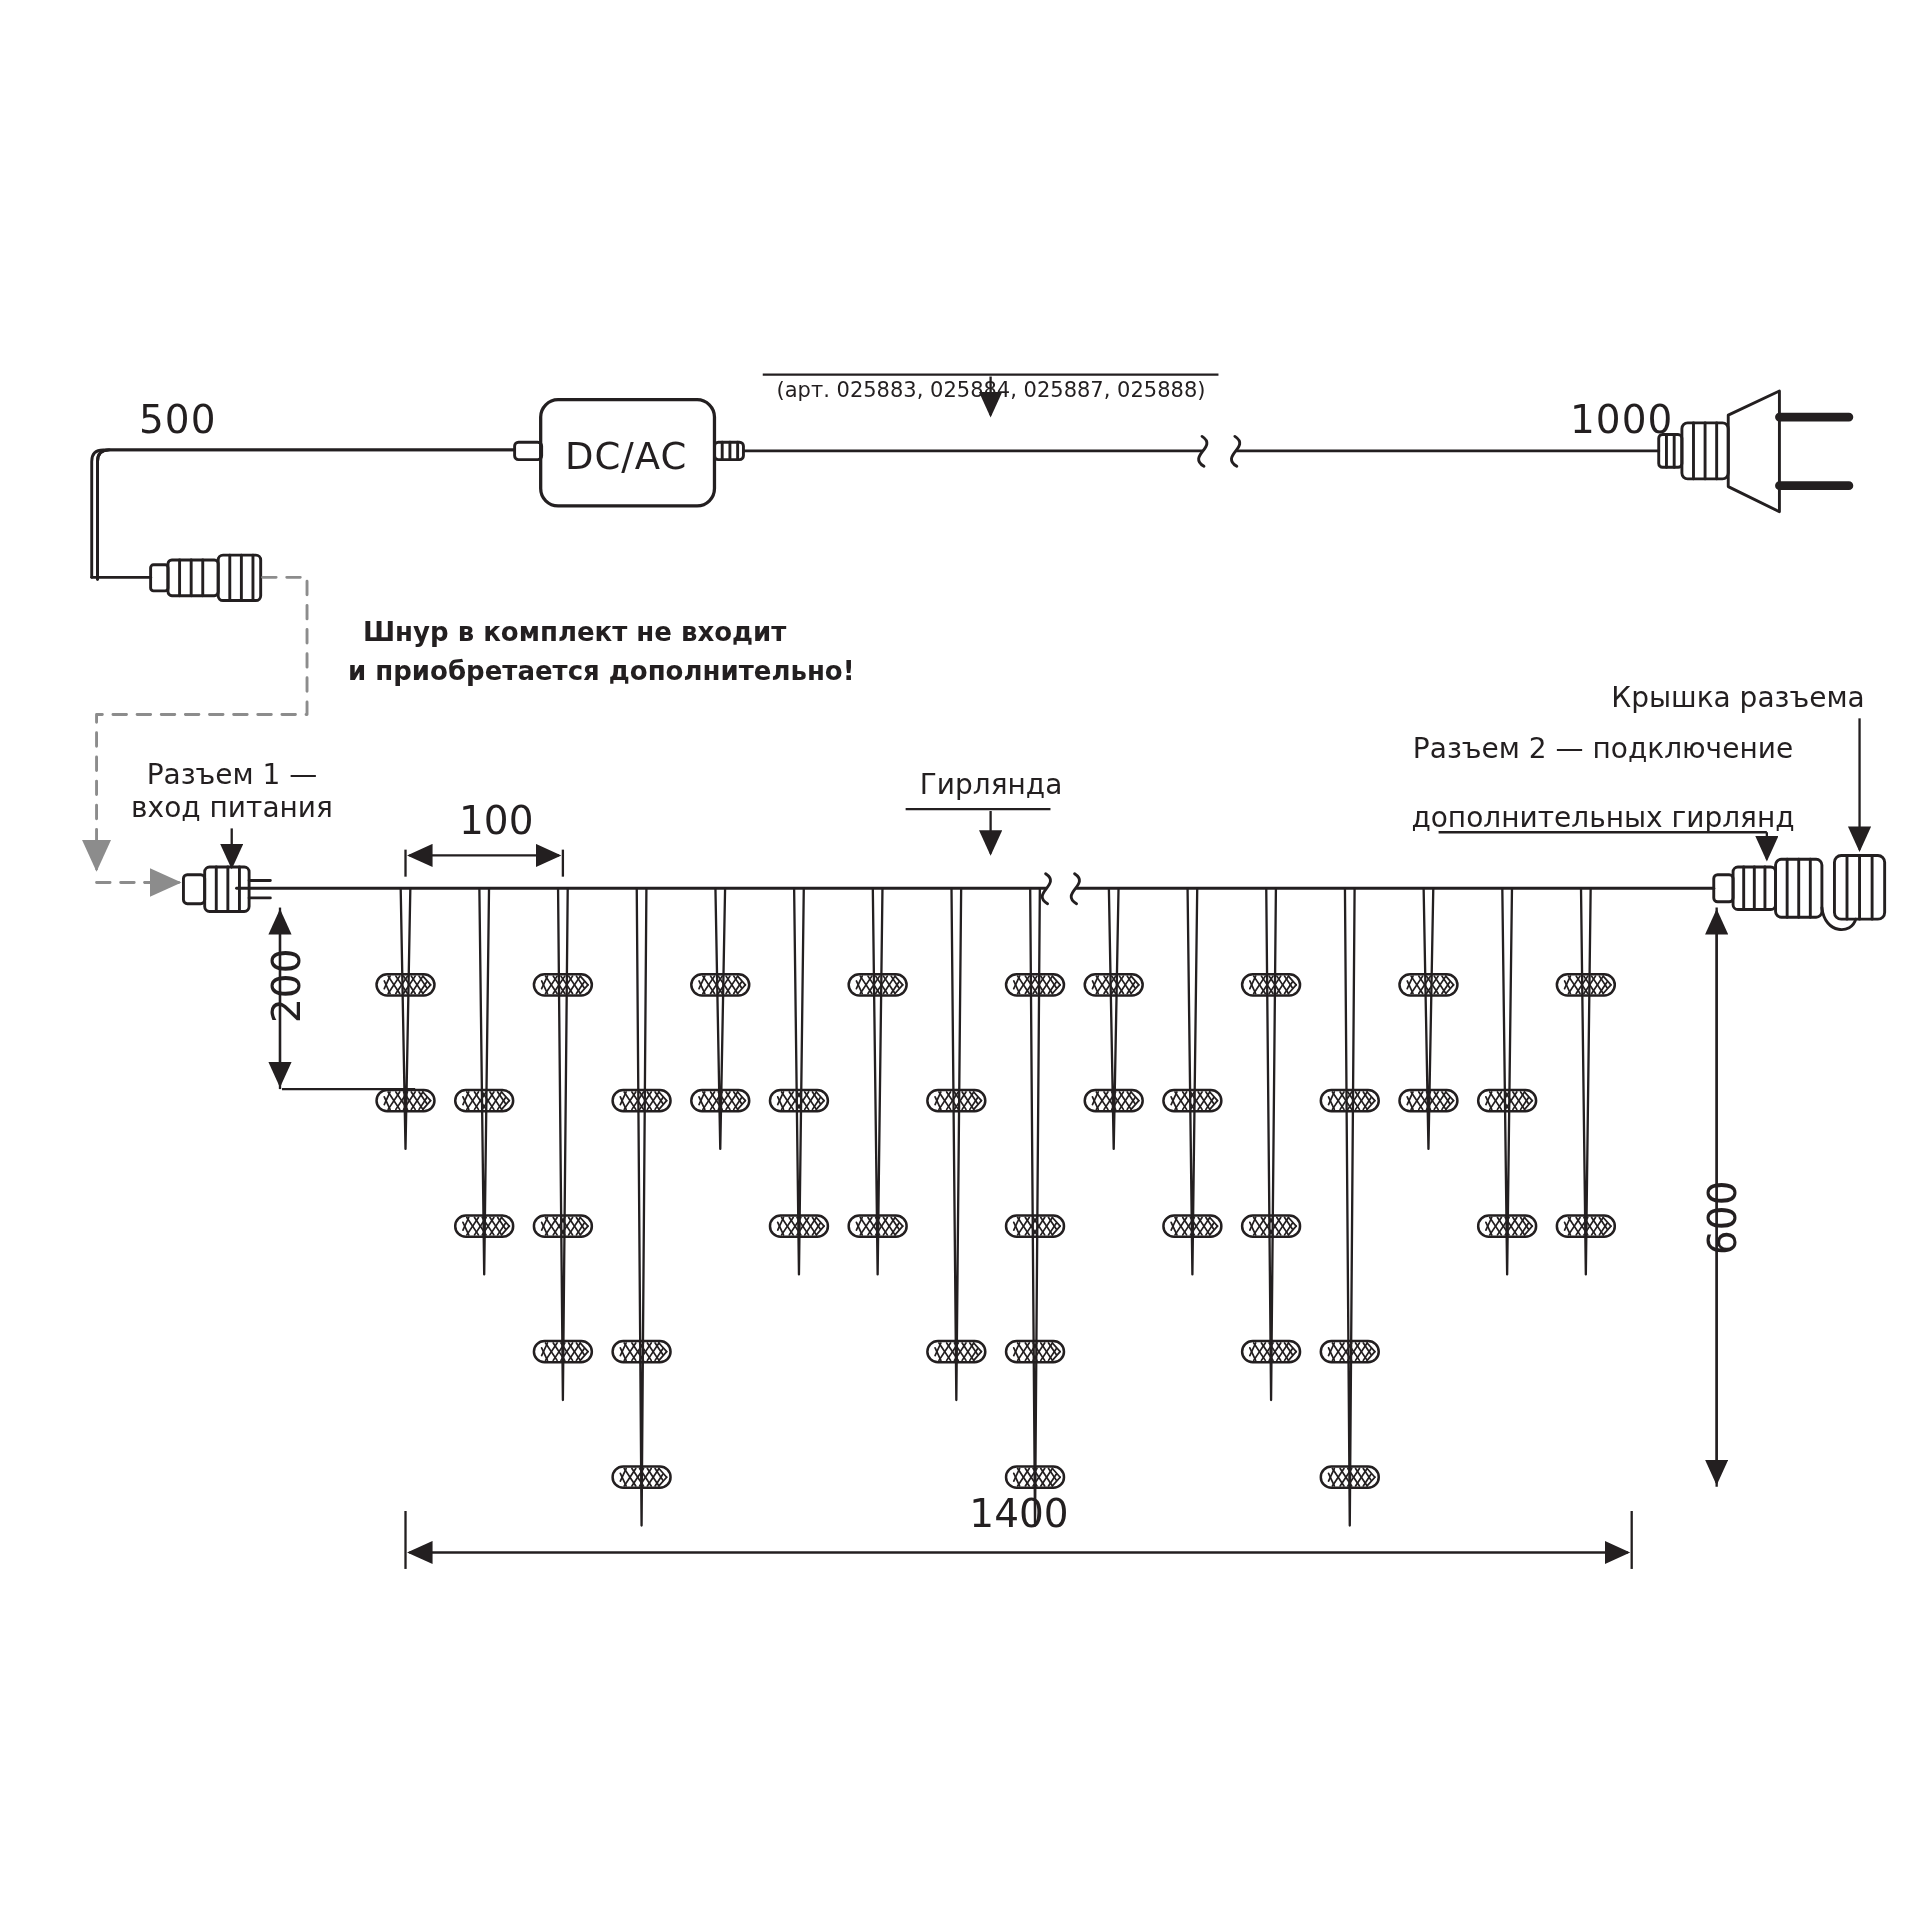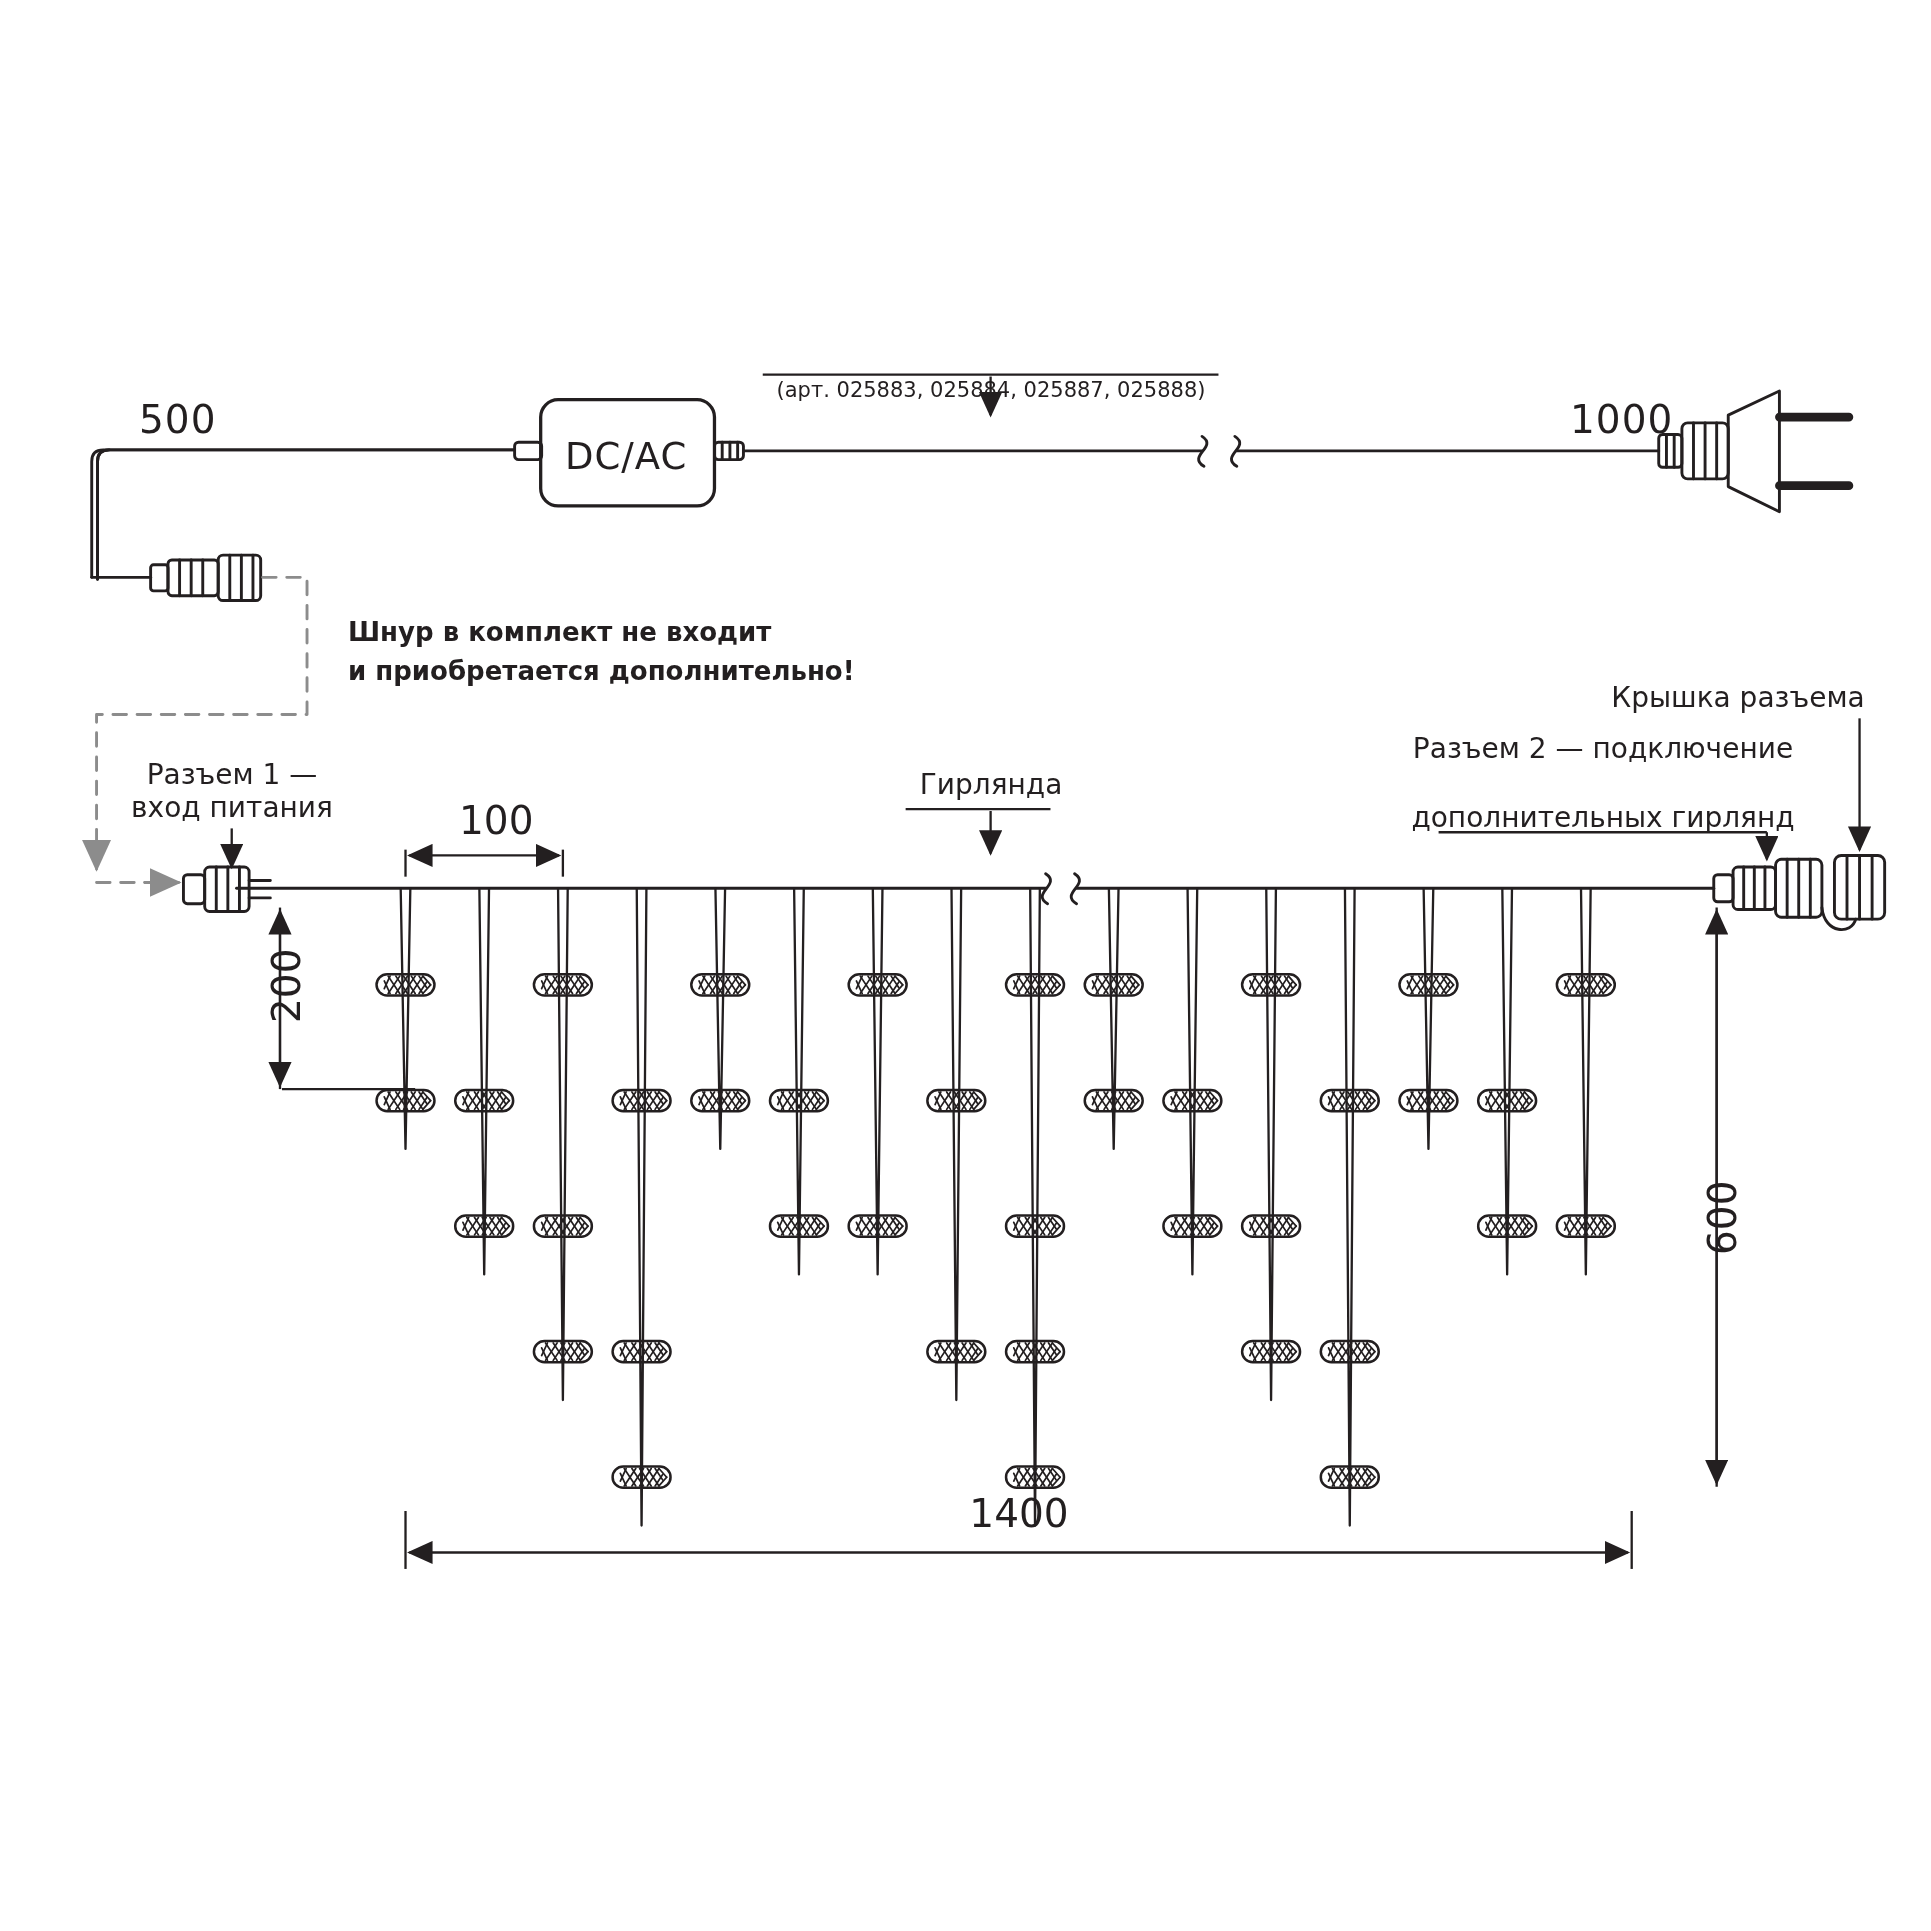--- a/index.html
+++ b/index.html
@@ -206,21 +206,21 @@
     </g>
   </svg>
 
   <div class="lbl big" style="left:131px; top:396px;">500</div>
   <div class="lbl big" style="left:1562px; top:396px;text-align:right;">1000</div>
 
   <div class="lbl hdr-small lbl-center" style="left:991px; top:345px;margin-top:32px;">(арт. 025883, 025884, 025887, 025888)</div>
 
   <div class="lbl" style="left:565px; top:434px; font-size:37px; letter-spacing:1px;">DC/AC</div>
 
-  <div class="lbl bold" style="left:348px; top:616px;">Шнур в комплект не входит</div>
+  <div class="lbl bold" style="left:363px; top:616px;">Шнур в комплект не входит</div>
   <div class="lbl bold" style="left:348px; top:655px;">и приобретается дополнительно!</div>
 
   <div class="lbl hdr lbl-center" style="left:232px; top:757px;">Разъем 1 —</div>
   <div class="lbl hdr lbl-center" style="left:232px; top:790px;">вход питания</div>
 
   <div class="lbl hdr lbl-center" style="left:991px; top:767px;">Гирлянда</div>
 
   <div class="lbl hdr lbl-center" style="left:1603px; top:731px;">Разъем 2 — подключение</div>
   <div class="lbl hdr lbl-center" style="left:1603px; top:800px;">дополнительных гирлянд</div>
 

